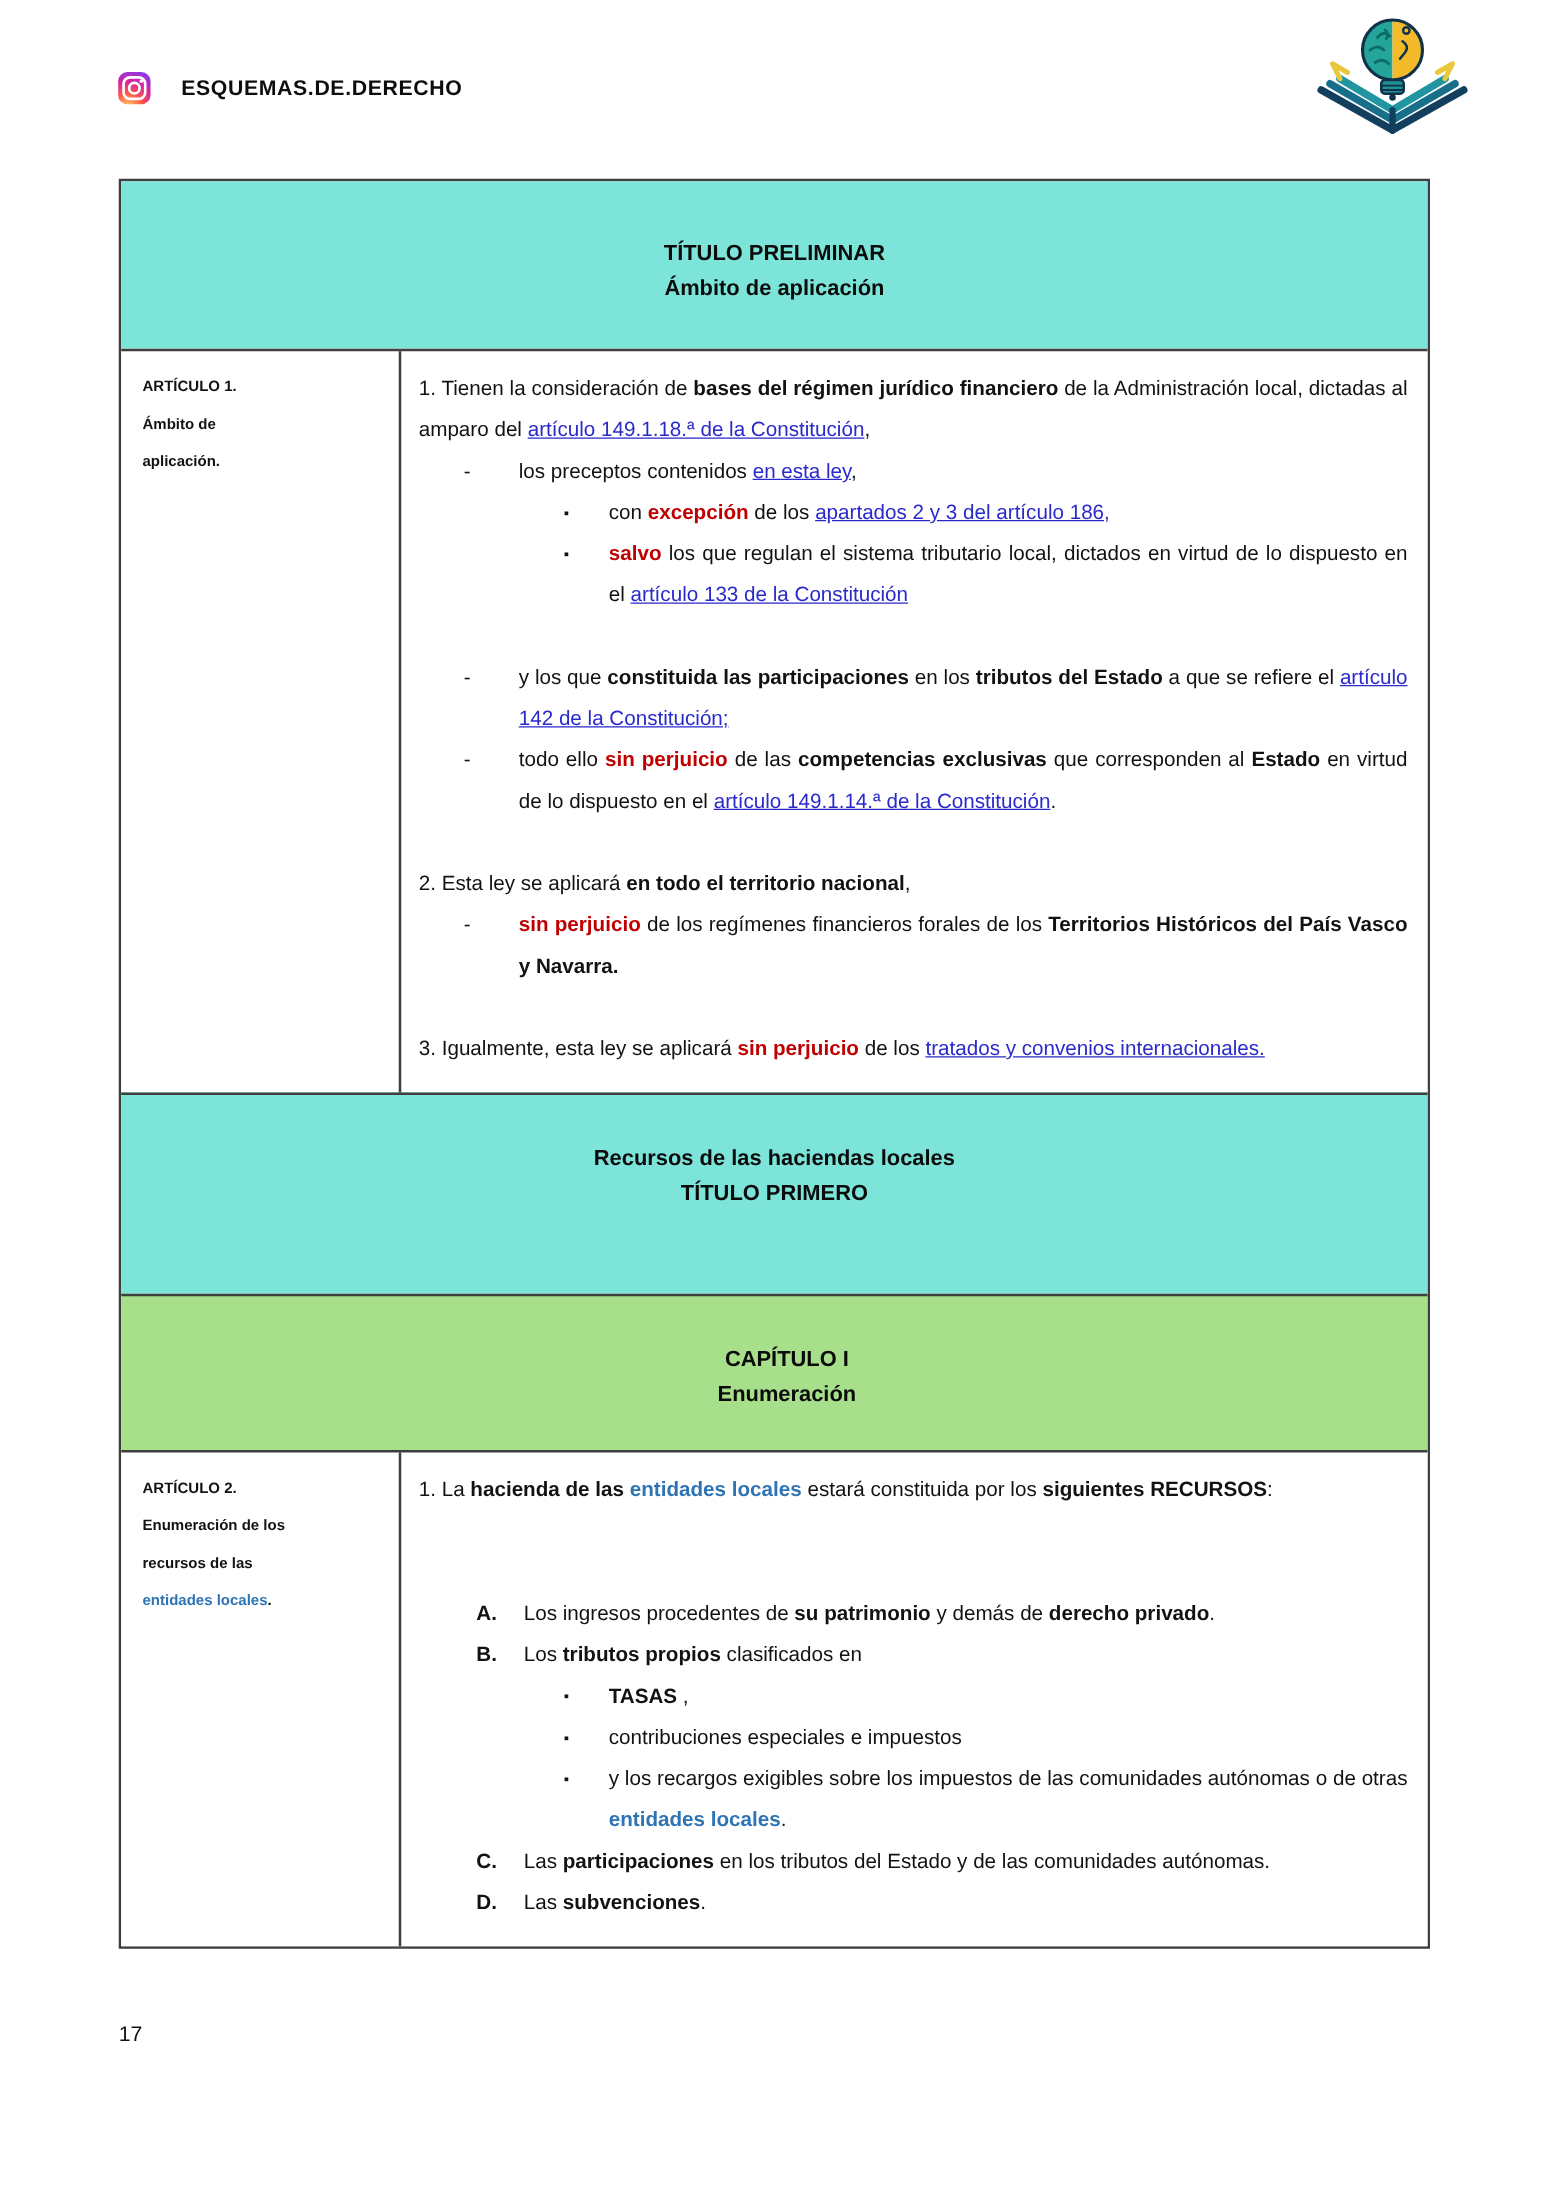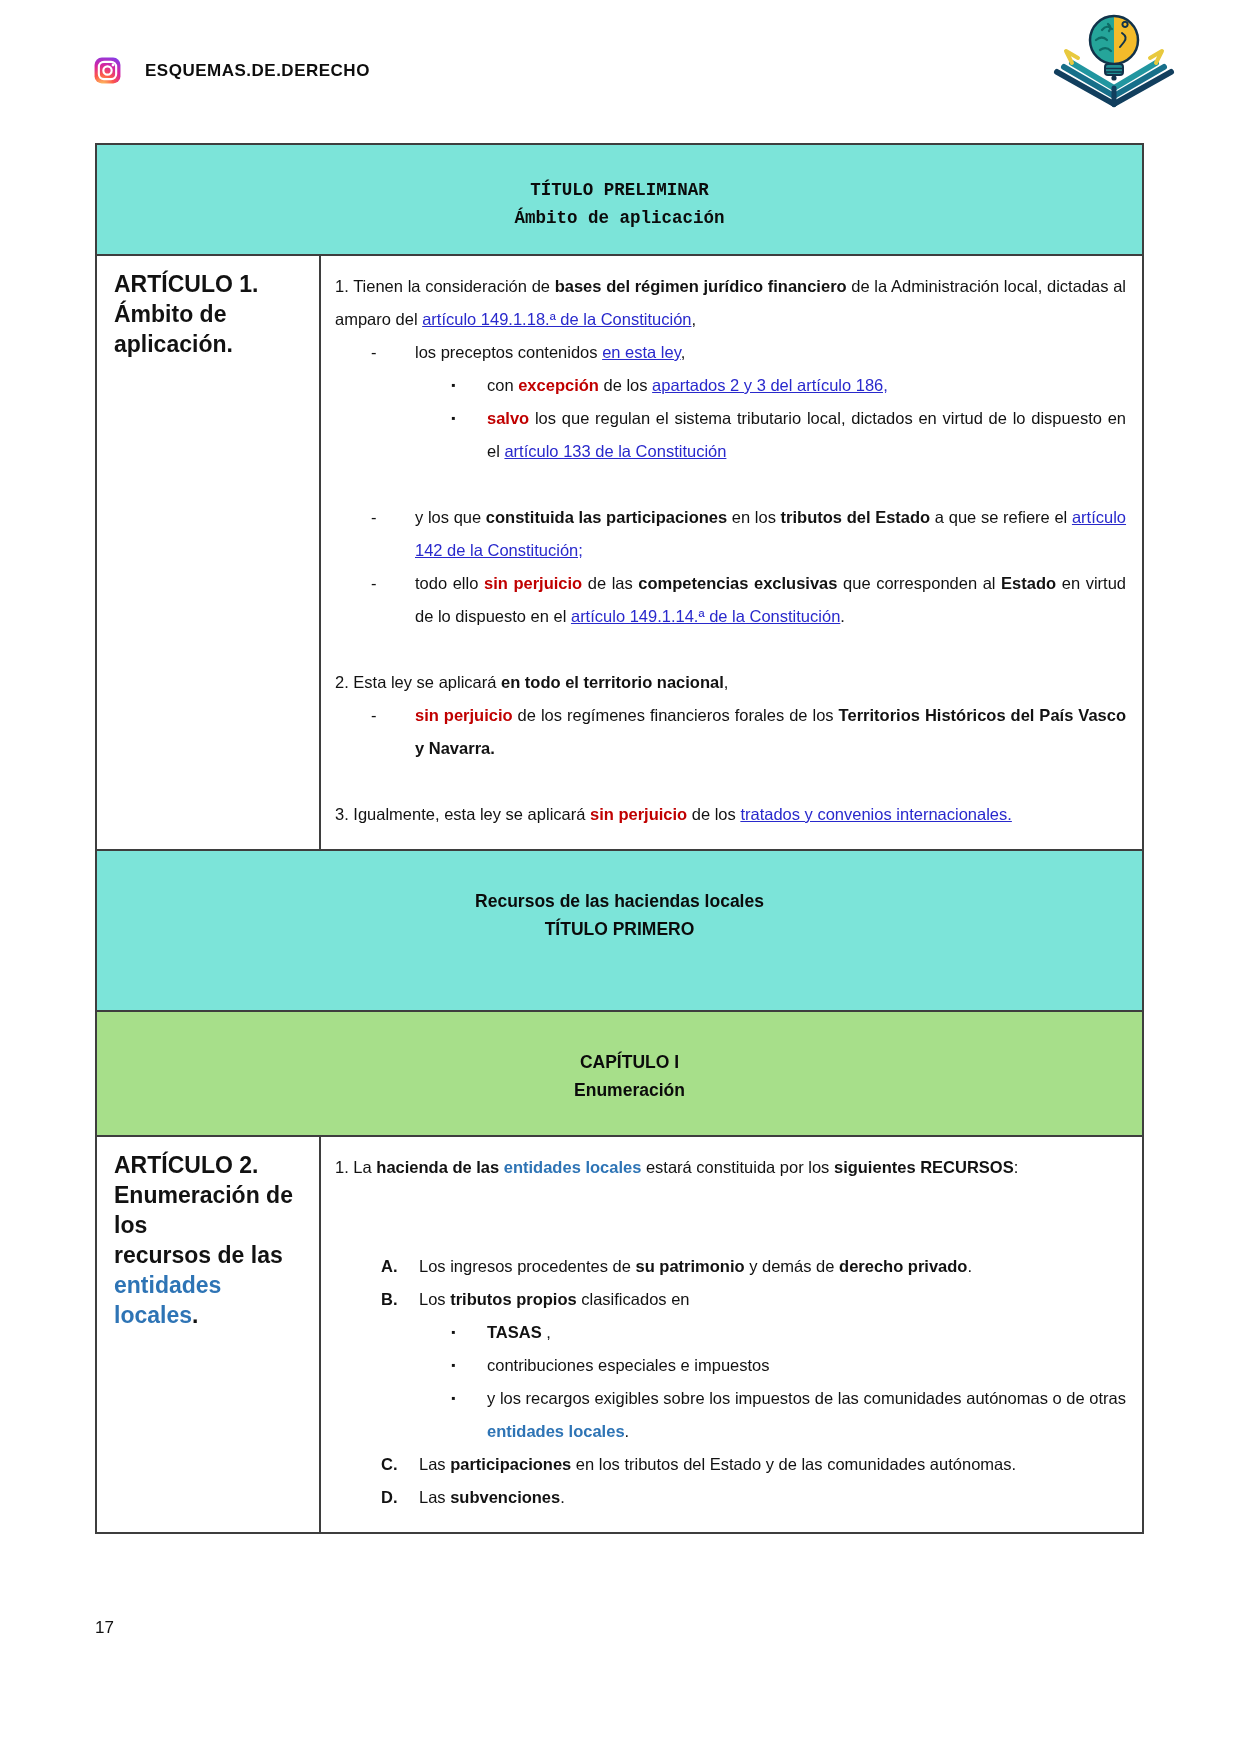--- a/index.html
+++ b/index.html
@@ -21,29 +21,29 @@
 
   
   .schema-table {
     position:absolute; left:95px; top:143px; width:1049px;
     border:2px solid #3e3e3e;
   }
   .band { text-align:center; font-weight:700; font-size:17.5px; line-height:28px; color:#0b0b0b; }
   .band .bl { white-space:nowrap; }
   .band-teal { background:#7ce4d9; }
   .band-green { background:#a7df8a; }
-  .band-1 { height:109px; padding-top:31px;font-family:Liberation Mono, monospace; }
+  .band-1 { height:134px; padding-top:43px; }
   .band-2 { height:161px; padding-top:36px; border-top:2px solid #3e3e3e; }
   .band-3 { height:125px; padding-top:36px; border-top:2px solid #3e3e3e;padding-left:20px; }
 
   .article-row { display:flex; border-top:2px solid #3e3e3e; background:#fff; }
   .label-col {
     width:224px; flex:none; border-right:2px solid #3e3e3e;
     padding:13px 14px 14px 17px;
-    font-weight:700; font-size:23px; line-height:30px;
+    font-weight:700; font-size:12px; line-height:30px;
   }
   .body-col {
     flex:1; padding:14px 16px 18px 14px;
     font-size:16.5px; line-height:33px;
   }
   .ln { margin:0; text-align:justify; }
   .gap { height:33px; }
   .gap.big { height:66px; }
 
   .bullet { display:flex; }

